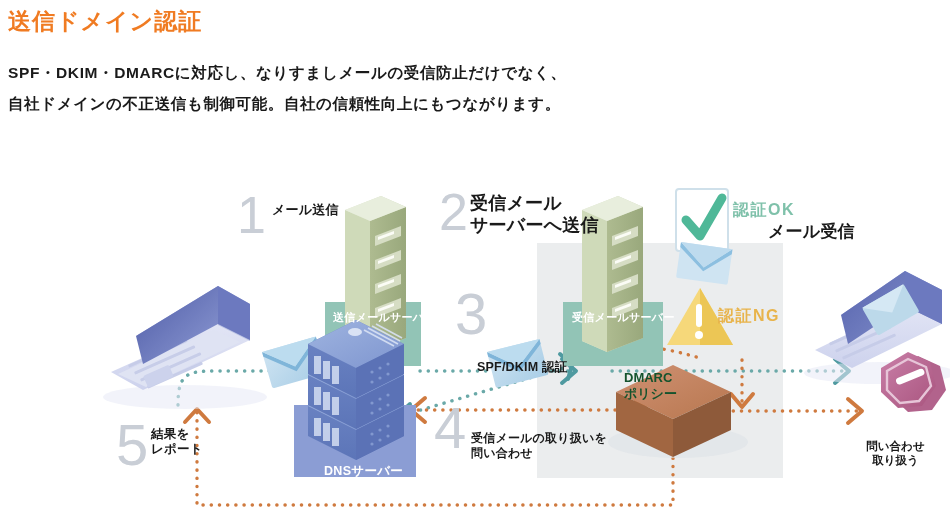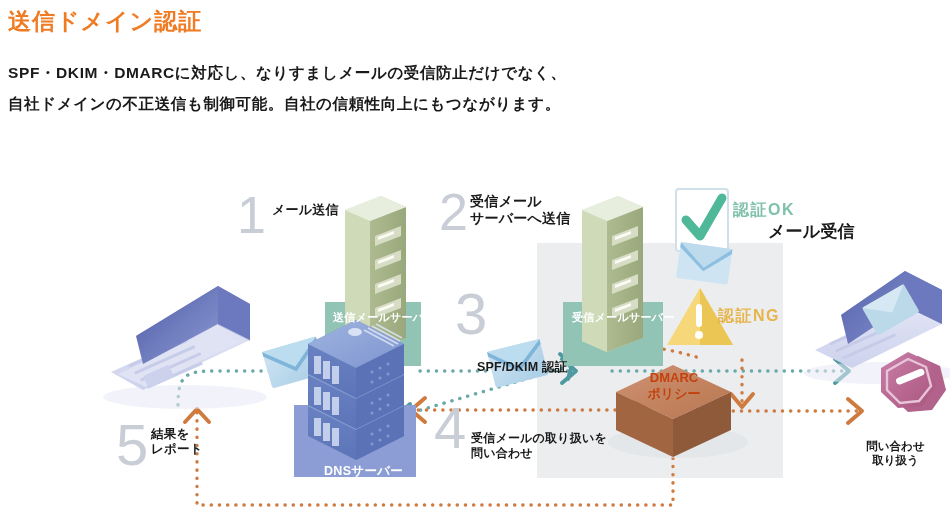--- a/index.html
+++ b/index.html
@@ -55,22 +55,22 @@
     white-space: nowrap; letter-spacing: 0.3px;
   }
   .okng {
     position: absolute; font-size: 16px; font-weight: 700;
     letter-spacing: 1.5px; white-space: nowrap;
   }
   .ok { color: #7fc1aa; }
   .ng { color: #e8b44c; }
   .dmarc-cap {
     position: absolute;
-    font-size: 13px; font-weight: 700; color: #c2410c;
-    text-align: center; line-height: 1.2; white-space: nowrap;
+    font-size: 13px; font-weight: 700; color: #14532d;
+    text-align: left; line-height: 1.2; white-space: nowrap;
   }
   .poltext {
     position: absolute; font-size: 11.5px; font-weight: 700;
     color: #1a1a1a; text-align: center; line-height: 1.25; white-space: nowrap;
   }
 </style>
 </head>
 <body>
 
 <div id="page">
@@ -361,21 +361,21 @@
     </svg>
 
     <div class="bignum" style="left:237px; top:29px;">1</div>
     <div class="bignum" style="left:439px; top:26px;">2</div>
     <div class="bignum" style="left:455px; top:125px; font-size:58px;">3</div>
     <div class="bignum" style="left:434px; top:239px; font-size:58px;">4</div>
     <div class="bignum" style="left:116px; top:256px; font-size:58px;">5</div>
 
     <div class="dlabel" style="left:272px; top:42px; font-size:13px;">メール送信</div>
 
-    <div class="dlabel" style="left:470px; top:33px; font-size:14px;">
+    <div class="dlabel" style="left:470px; top:33px; font-size:18px;">
       <div>受信メール</div>
       <div>サーバーへ送信</div>
     </div>
 
     <div class="dlabel" style="left:477px; top:200px; font-size:12.5px;">SPF/DKIM 認証</div>
 
     <div class="dlabel" style="left:471px; top:271px; font-size:12px;">
       <div>受信メールの取り扱いを</div>
       <div>問い合わせ</div>
     </div>

